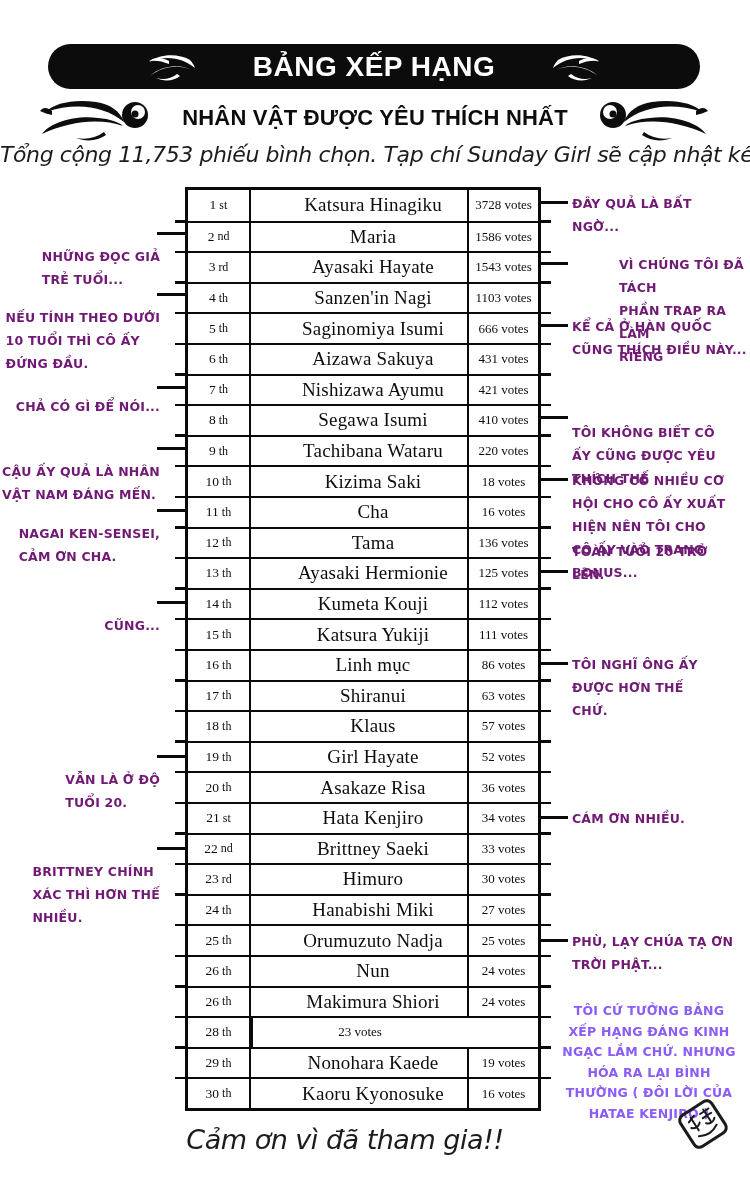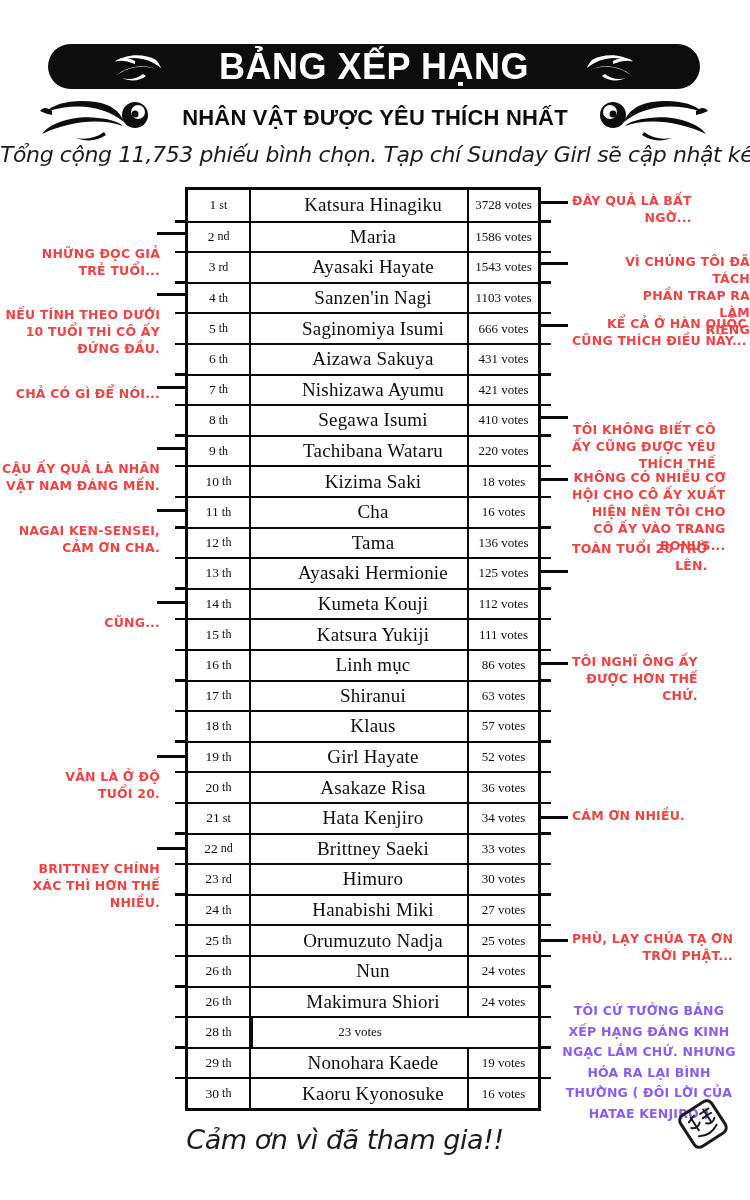--- a/index.html
+++ b/index.html
@@ -8,21 +8,21 @@
     position:relative; background:#ffffff; color:#111;
     font-family:"Liberation Sans", sans-serif; overflow:hidden;
   }
   
   .banner {
     position:absolute; left:48px; top:44px; width:652px; height:45px;
     background:#0c0c0c; border-radius:23px;
     display:flex; align-items:center; justify-content:center; gap:56px;
   }
   .banner-title {
-    color:#fff; font-size:36px; font-weight:bold; letter-spacing:0.5px;
+    color:#fff; font-size:28px; font-weight:bold; letter-spacing:0.5px;
     font-family:"Liberation Sans", sans-serif; white-space:nowrap;
   }
   .banner-flourish { width:50px; height:28px; flex:0 0 auto; }
   .subtitle {
     position:absolute; left:0; top:105px; width:750px; text-align:center;
     font-size:22px; font-weight:bold; letter-spacing:0.2px; color:#0d0d0d;
   }
   .sub-flourish { position:absolute; width:112px; height:44px; top:98px; }
   .sub-flourish.fl-left  { left:40px; }
   .sub-flourish.fl-right { left:596px; transform:scaleX(-1); }
@@ -46,22 +46,22 @@
   .trow + .trow::after  { right:-13px; }
   .cell { display:flex; align-items:center; justify-content:center;
           font-family:"Liberation Serif", serif; color:#0d0d0d; }
   .cell.rank  { border-right:2.5px solid #0a0a0a; font-size:13.5px; }
   .cell.rank .ord { font-size:12px; margin-left:3px; }
   .cell.cname { font-size:19px; letter-spacing:0.2px;padding-left:28px; }
   .cell.votes { border-left:2.5px solid #0a0a0a; font-size:13px; }
   
   .ann {
     position:absolute; font-family:"DejaVu Sans", sans-serif; font-weight:700;
-    font-size:12.5px; line-height:17px; letter-spacing:0.2px; color:#ef4444;
-    white-space:pre-line; text-align:right;
+    font-size:12.5px; line-height:23px; letter-spacing:0.2px; color:#701a75;
+    white-space:pre-line; text-align:left;
   }
   .ann.left  { right:590px;margin-top:22px; }
   .ann.right { left:572px; }
   .conn { position:absolute; height:3px; background:#0a0a0a; width:29px; }
   .conn.left  { left:157px; }
   .conn.right { left:539px; }
   .footnote {
     position:absolute; left:556px; top:1001px; width:186px;
     font-family:"DejaVu Sans", sans-serif; font-weight:700;
     font-size:12.5px; line-height:20.5px; letter-spacing:0.2px; color:#8b5cf6;
@@ -516,21 +516,21 @@
 
 <div id="ann-layer">
     <div class="conn left" style="top: 231.655px;"></div>
     <div class="ann left" style="top: 222.655px;">NHỮNG ĐỌC GIẢ
 TRẺ TUỔI...</div>
     <div class="conn left" style="top: 293.195px;"></div>
     <div class="ann left" style="top: 284.195px;">NẾU TÍNH THEO DƯỚI
 10 TUỔI THÌ CÔ ẤY
 ĐỨNG ĐẦU.</div>
     <div class="conn left" style="top: 385.505px;"></div>
-    <div class="ann left" style="top: 363px;">CHẢ CÓ GÌ ĐỂ NÓI...</div>
+    <div class="ann left" style="top: 373px;">CHẢ CÓ GÌ ĐỂ NÓI...</div>
     <div class="conn left" style="top: 447.045px;"></div>
     <div class="ann left" style="top: 438.045px;">CẬU ẤY QUẢ LÀ NHÂN
 VẬT NAM ĐÁNG MẾN.</div>
     <div class="conn left" style="top: 508.585px;"></div>
     <div class="ann left" style="top: 499.585px;">NAGAI KEN-SENSEI,
 CẢM ƠN CHA.</div>
     <div class="conn left" style="top: 600.895px;"></div>
     <div class="ann left" style="top: 591.895px;">CŨNG...</div>
     <div class="conn left" style="top: 754.745px;"></div>
     <div class="ann left" style="top: 745.745px;">VẪN LÀ Ở ĐỘ

